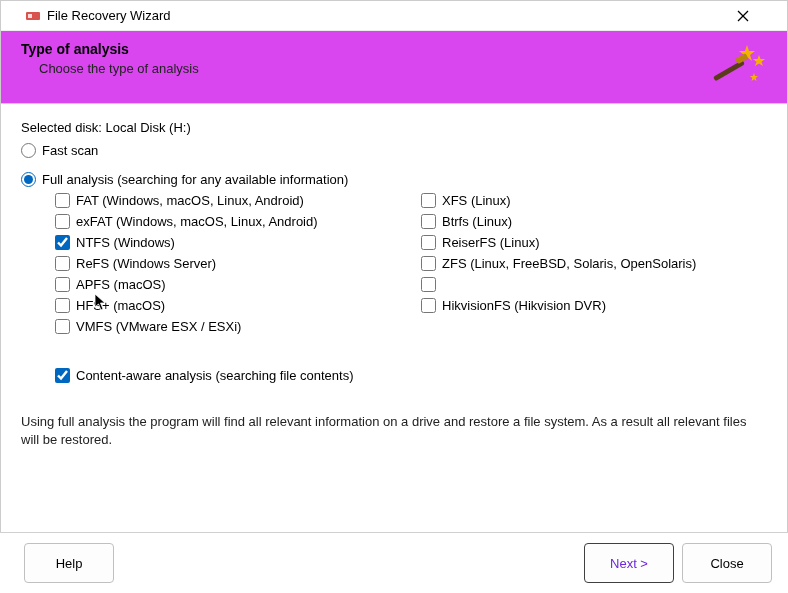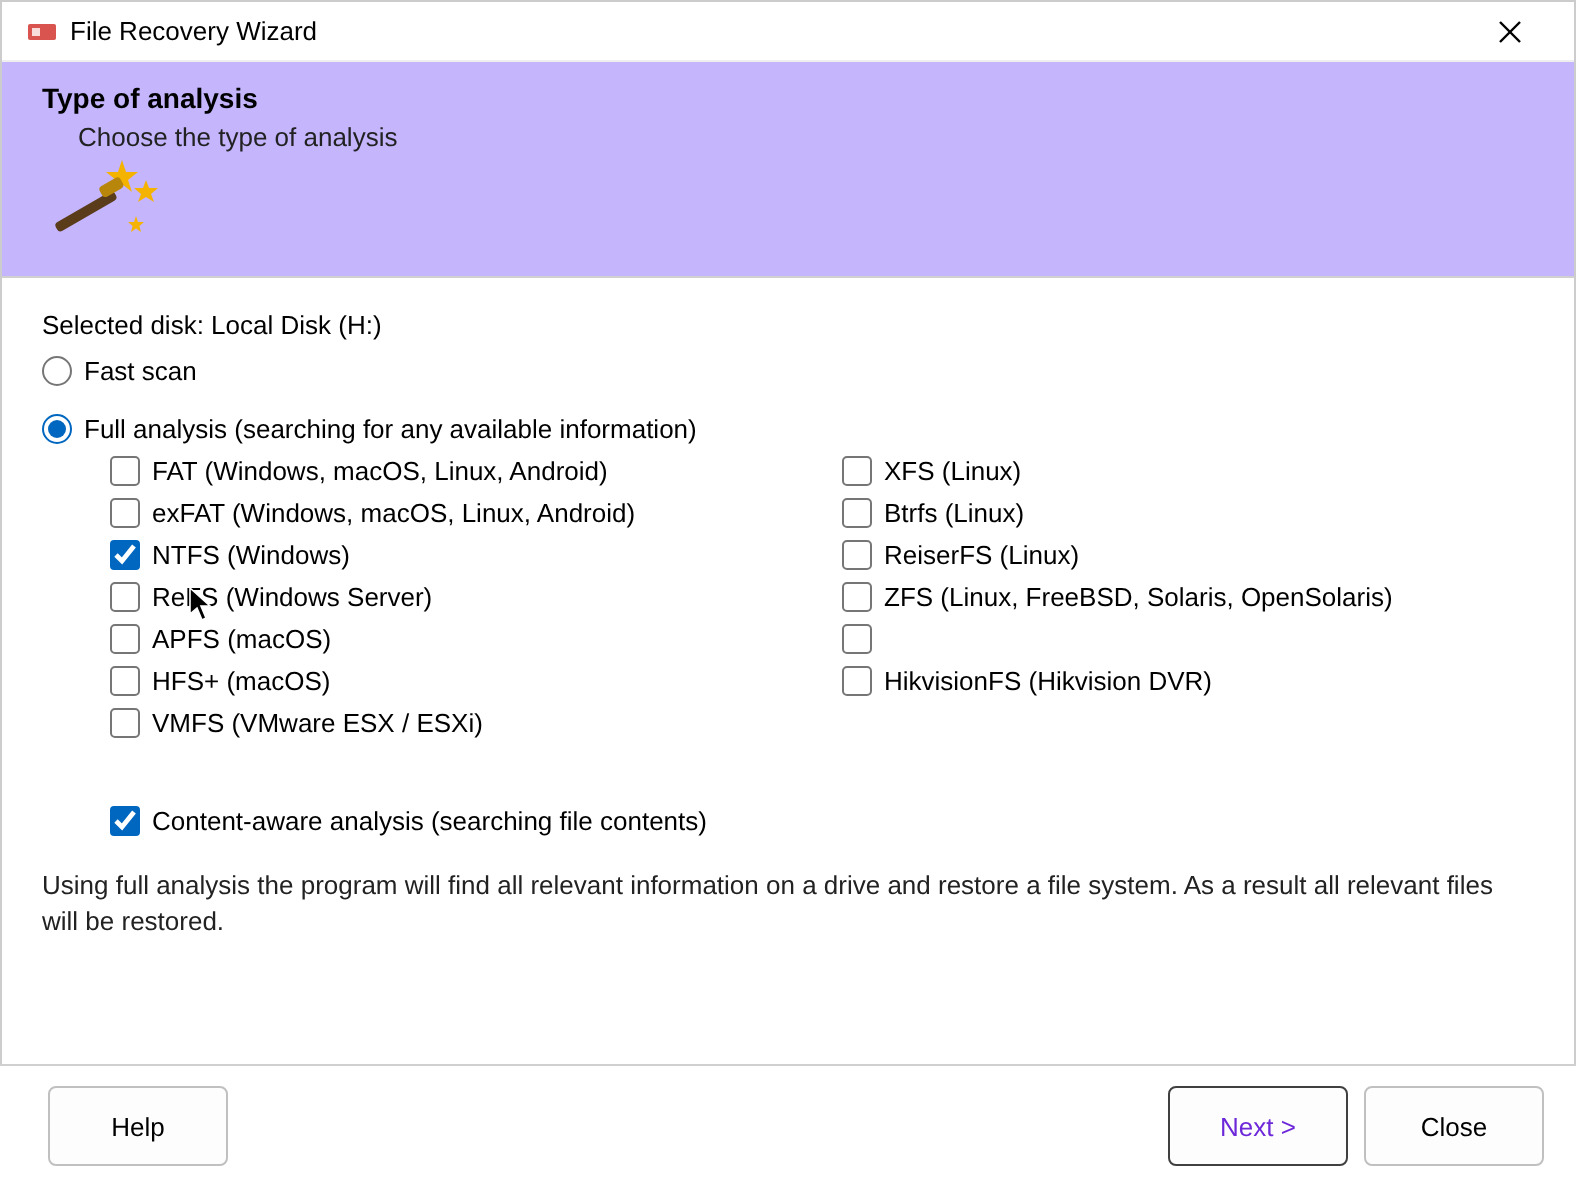--- a/index.html
+++ b/index.html
@@ -11,43 +11,42 @@
     background: #fff;
     width: 788px;
     height: 593px;
     overflow: hidden;
     border: 1px solid #ccc;
   }
   .titlebar {
     height: 30px;
     display: flex;
     align-items: center;
-    padding: 0 12px;
+    padding: 0 24px;
     background: #fff;
     border-bottom: 1px solid #eee;
   }
   .titlebar .app-icon {
     width: 16px; height: 16px;
     margin-right: 6px;
     display: flex; align-items: center; justify-content: center;
   }
   .titlebar .title { flex: 1; font-size: 13px; }
   .titlebar .close {
     width: 40px; height: 28px;
     display: flex; align-items: center; justify-content: center;
     font-size: 14px;
     cursor: pointer;
   }
   .header {
     padding: 10px 20px 12px 20px;
-    background: #c4b5fd;
+    background: #d946ef;
     border-bottom: 1px solid #d0d0d0;
     display: flex;
     align-items: flex-start;
-    flex-direction: column;
   }
   .header-text { flex: 1; }
   .header h1 { margin: 0 0 4px 0; font-size: 14px; font-weight: 700; }
   .header .subtitle { margin: 0 0 0 18px; font-size: 13px; color: #222; }
   .wizard-icon { width: 60px; height: 50px; }
   .content {
     padding: 16px 20px 8px 20px;
   }
   .selected-disk { margin-bottom: 8px; }
   .radio-row, .check-row {
@@ -65,21 +64,21 @@
     display: grid;
     grid-template-columns: 1fr 1fr;
     column-gap: 20px;
     row-gap: 10px;
     margin-left: 34px;
     margin-top: 6px;
     margin-bottom: 28px;
   }
   .content-aware {
     margin-left: 34px;
-    margin-bottom: 16px;
+    margin-bottom: 30px;
   }
   .description {
     font-size: 13px;
     color: #222;
     line-height: 1.4;
     padding: 0 0 12px 0;
   }
   .footer {
     border-top: 1px solid #d0d0d0;
     padding: 10px 16px;

